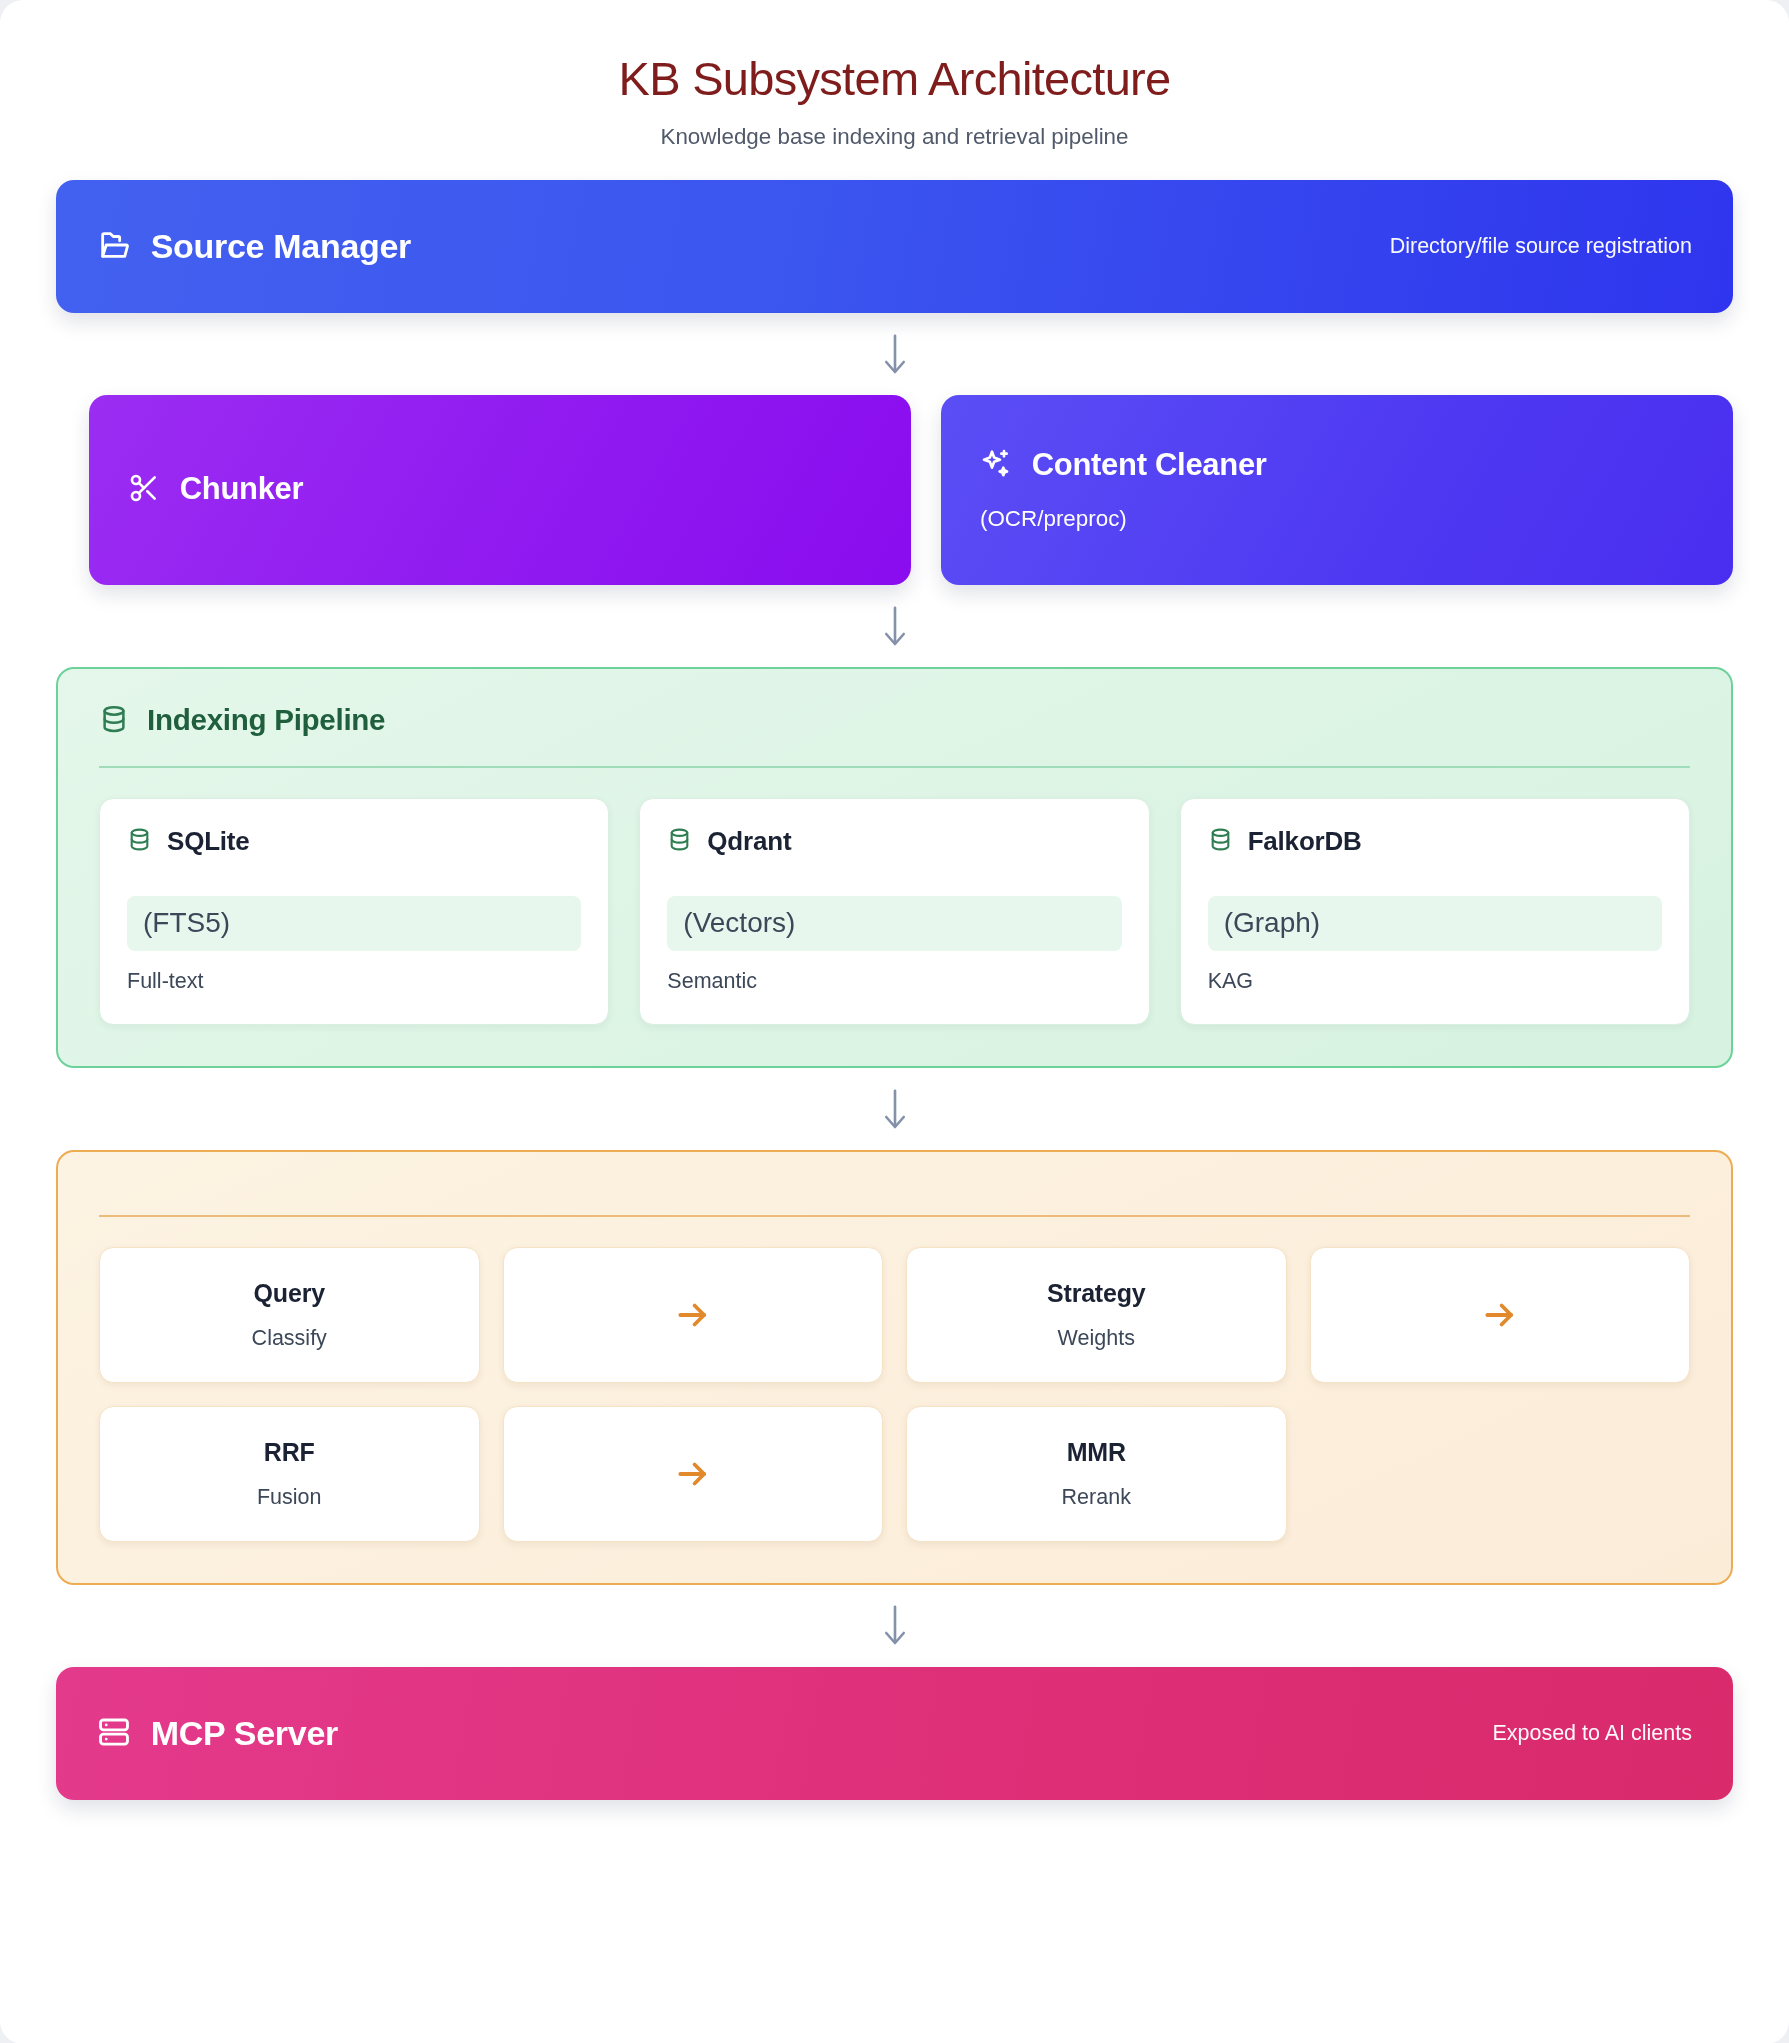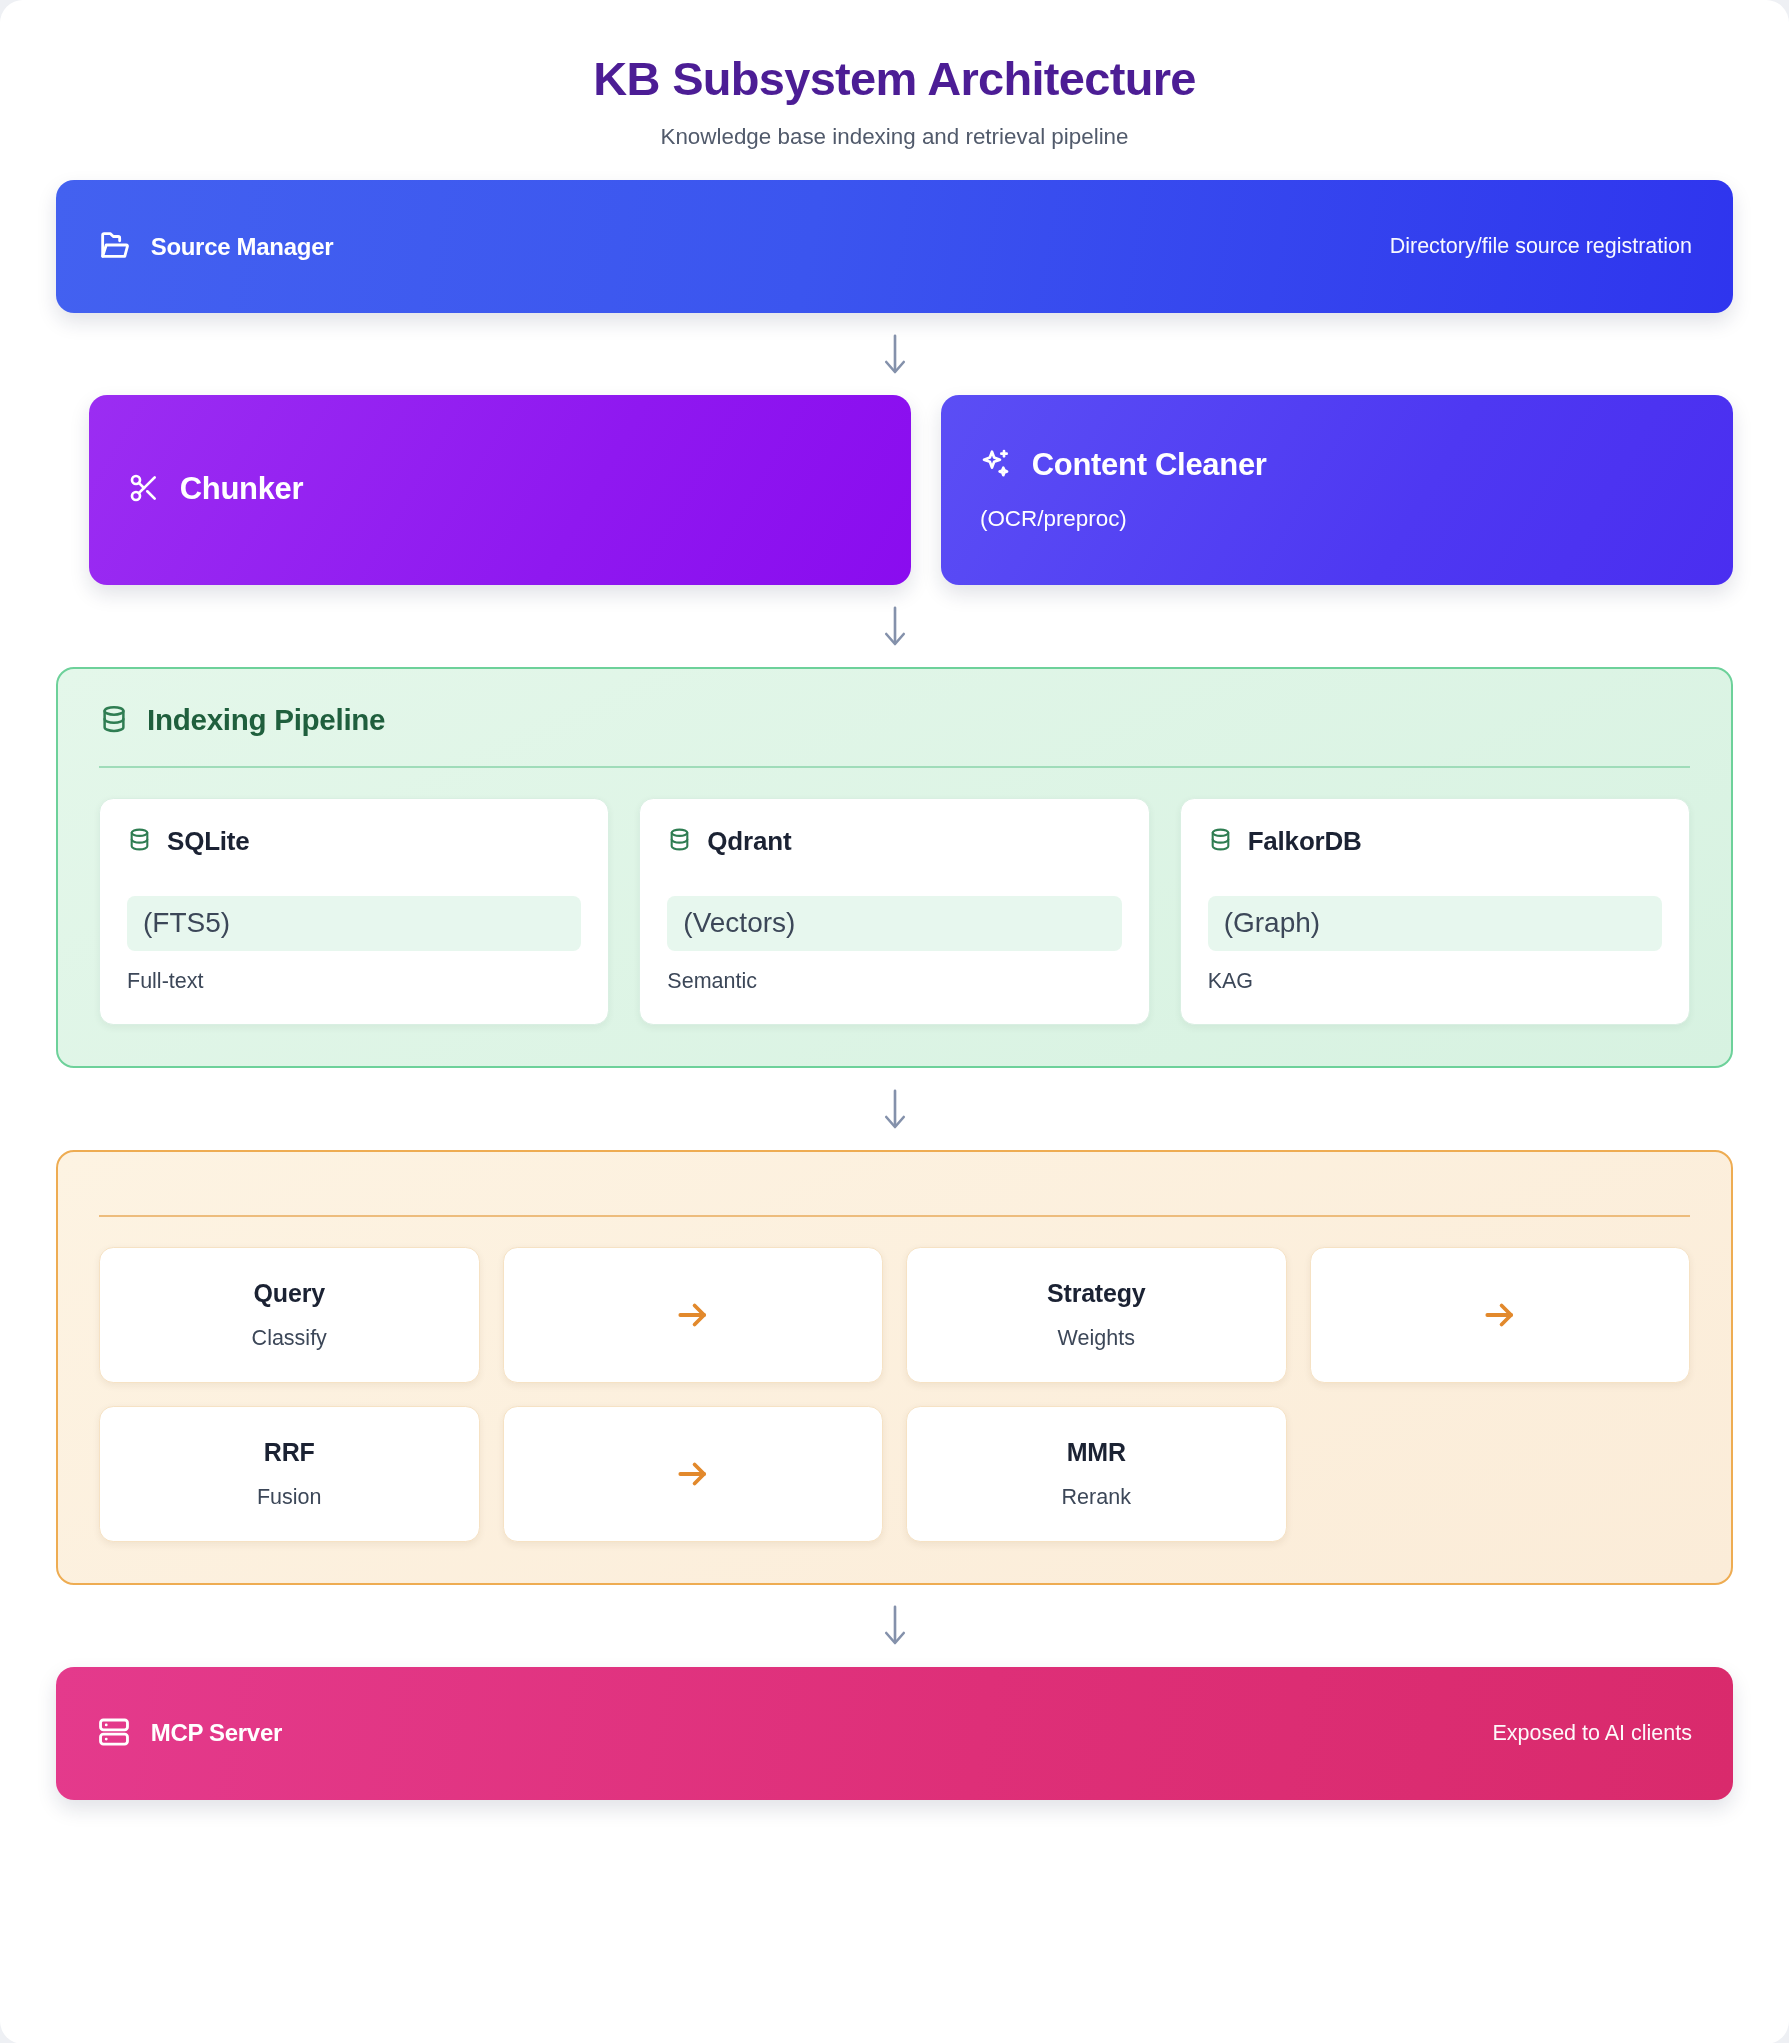--- a/index.html
+++ b/index.html
@@ -18,22 +18,22 @@
     background: #ffffff;
     border-radius: 23px;
     padding: 0 56px 41px 56px;
     overflow: hidden;
   }
 
   
   .header { text-align: center; padding: 52px 0 30px 0; }
   .title {
     font-size: 47px;
-    font-weight: 700;
-    color: #4c1d95;
+    font-weight: 400;
+    color: #7f1d1d;
     letter-spacing: -0.7px;
     line-height: 1.15;
   }
   .subtitle {
     font-size: 22.4px;
     color: #515a6b;
     margin-top: 18px;
     font-weight: 400;
   }
 
@@ -42,21 +42,21 @@
     border-radius: 18px;
     padding: 36px 41px;
     display: flex;
     align-items: center;
     justify-content: space-between;
     color: #ffffff;
     min-height: 133px;
     box-shadow: 0 9px 19.7px rgba(20,30,70,0.13);
   }
   .band-left { display: flex; align-items: center; gap: 19.7px; }
-  .band-title { font-size: 24px; font-weight: 700; letter-spacing: -0.3px; }
+  .band-title { font-size: 34px; font-weight: 700; letter-spacing: -0.3px; }
   .band-note { font-size: 21.5px; font-weight: 400; opacity: 0.97; }
 
   .band-source {
     background: linear-gradient(100deg, #4361f0 0%, #3b55ef 45%, #2f35ee 100%);
   }
   .band-mcp {
     background: linear-gradient(100deg, #e43a8c 0%, #de2f78 55%, #d92a6c 100%);
   }
 
   

